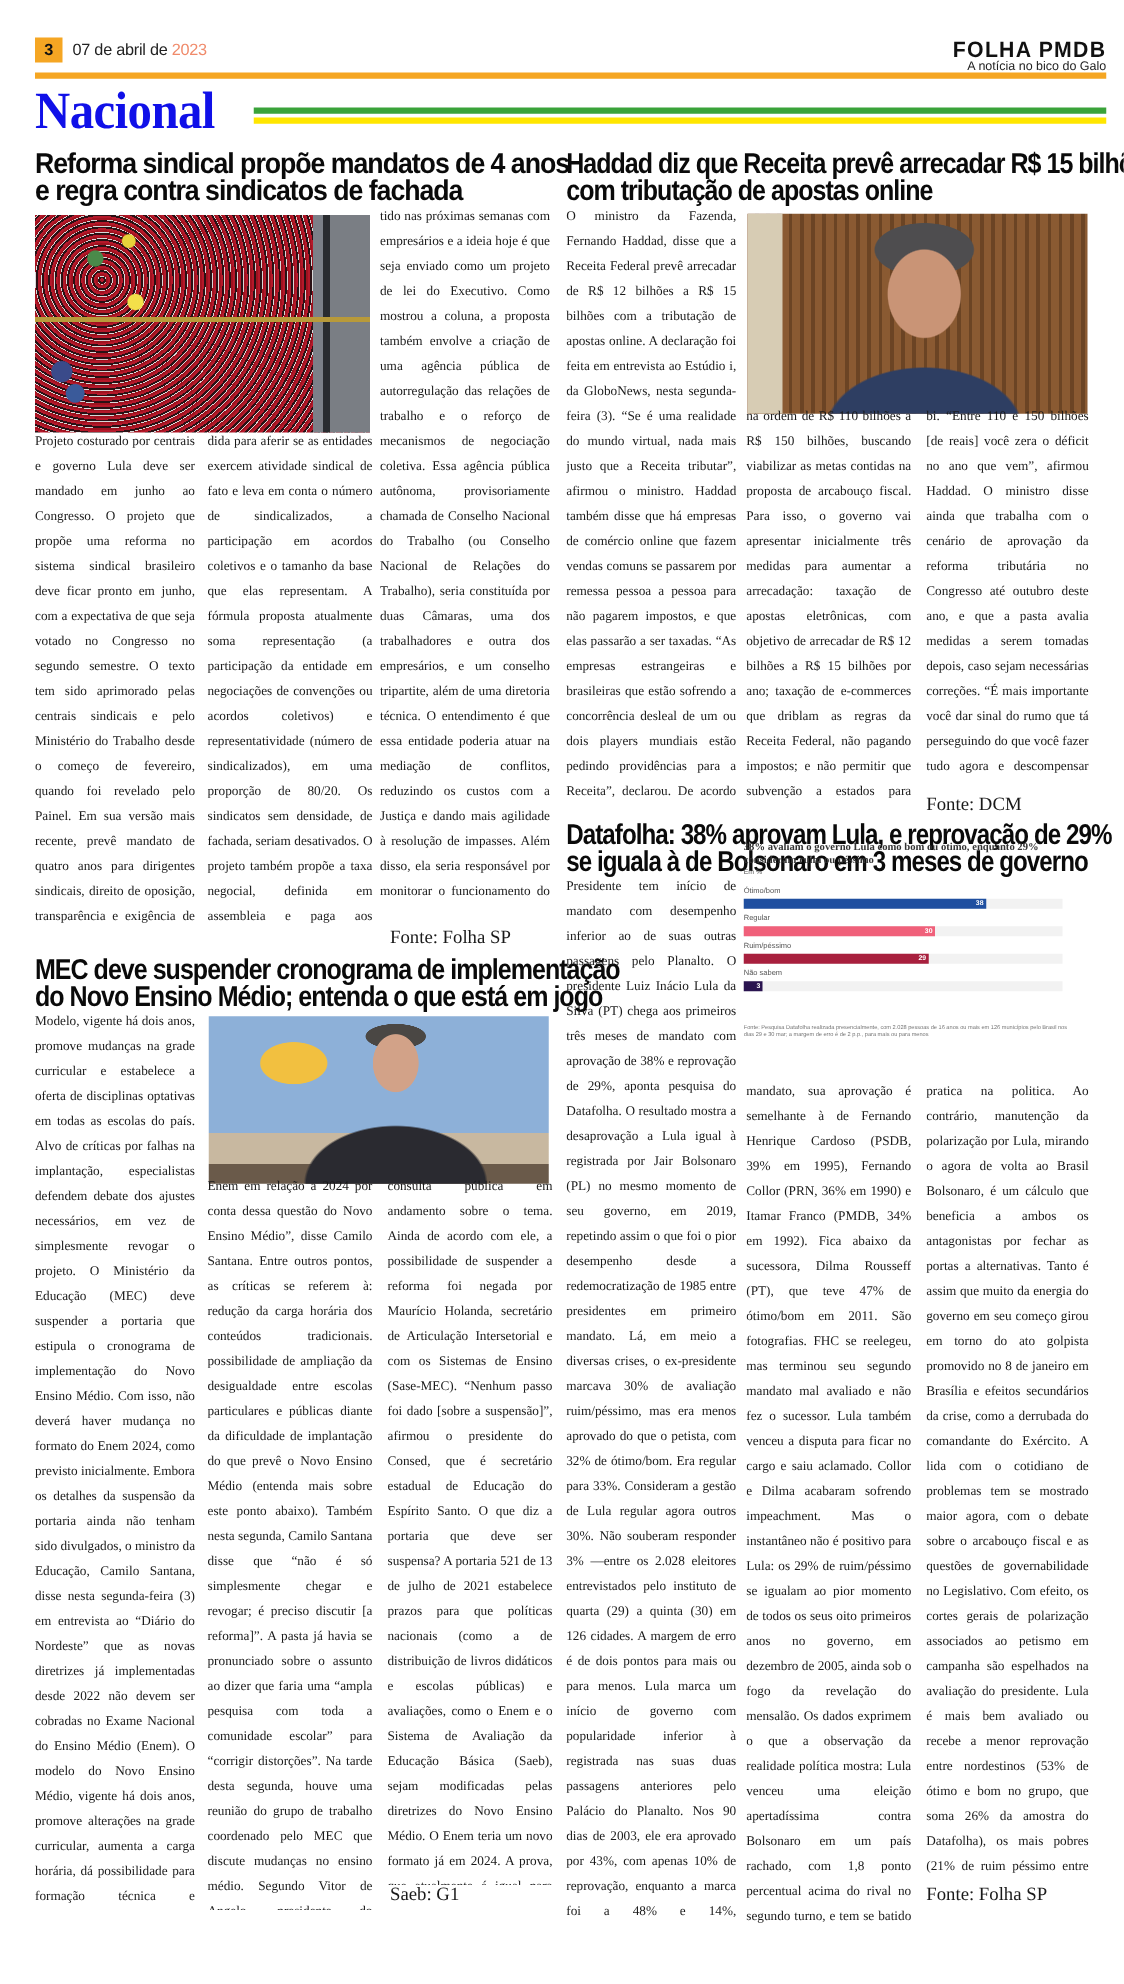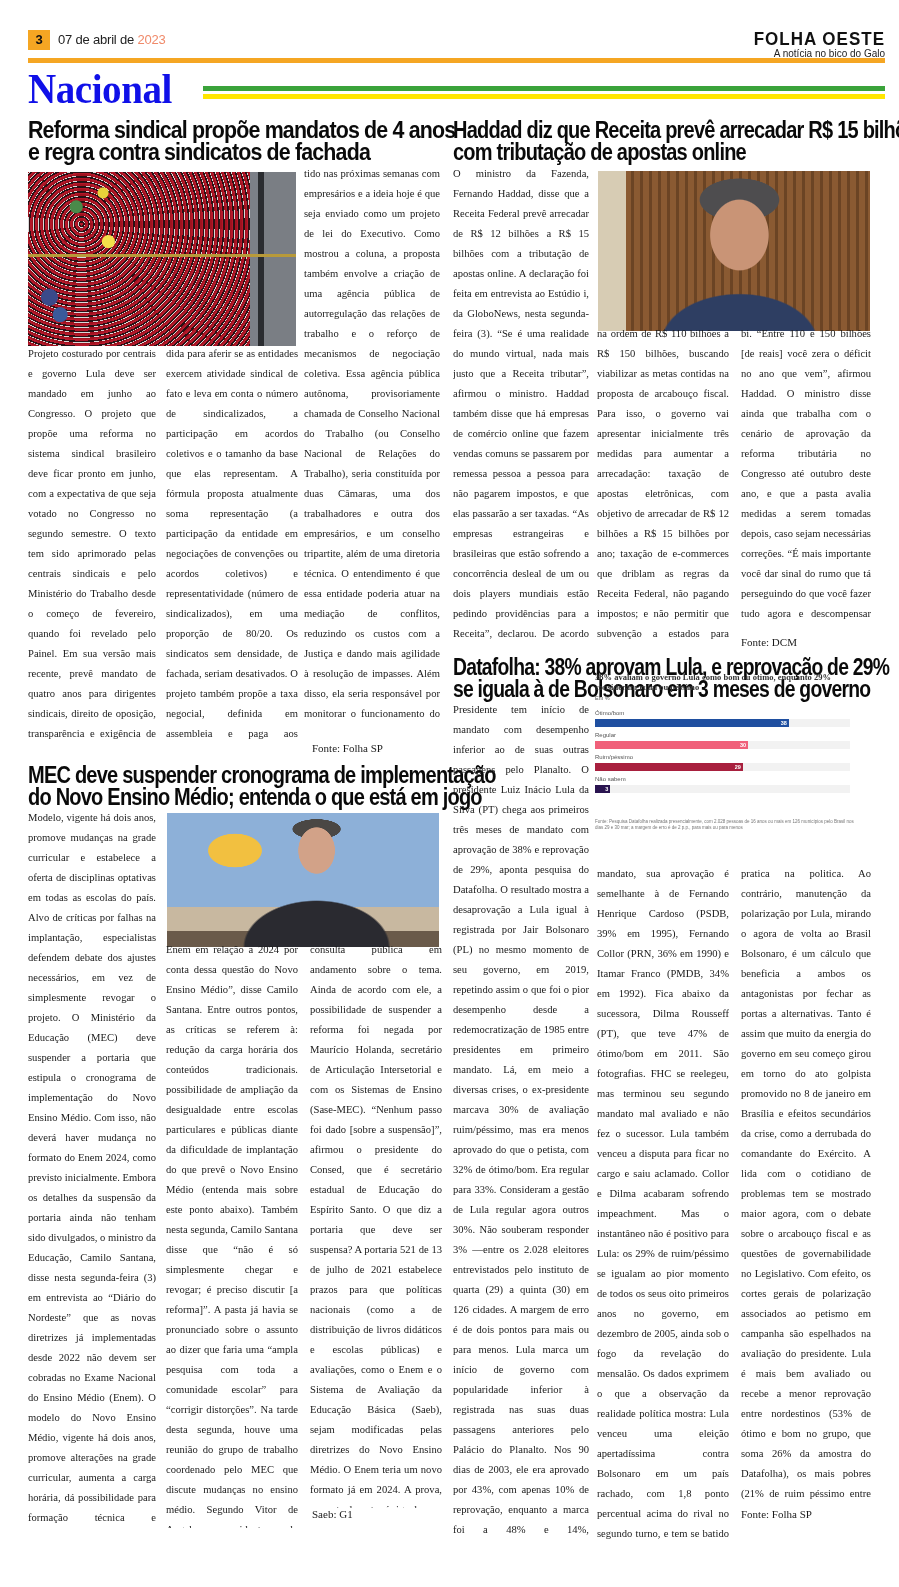--- a/index.html
+++ b/index.html
@@ -16,21 +16,21 @@
   .orange-rule { position: absolute; left: 28px; top: 58px; width: 857px; height: 5px; background: #f5a623; }
 
   .section-title { position: absolute; left: 28px; top: 66px; font: bold 42px "Liberation Serif", serif; color: #1010e8; line-height: 46px; letter-spacing: -0.5px; transform: scaleX(0.93); transform-origin: left; }
   .green-rule { position: absolute; left: 203px; top: 86px; width: 682px; height: 5px; background: #3aa33a; }
   .yellow-rule { position: absolute; left: 203px; top: 94px; width: 682px; height: 5px; background: #ffe600; }
 
   .headline { position: absolute; font-family: "Liberation Sans", sans-serif; font-weight: bold; color: #0a0a0a; line-height: 22px; font-size: 23px; letter-spacing: -0.9px; transform-origin: left top; white-space: nowrap; }
 
   .col { position: absolute; font-size: 10.6px; line-height: 20px; text-align: justify; color: #1a1a1a; overflow: hidden; hyphens: auto; }
   .col p { margin: 0; }
-  .src { position: absolute; font-size: 11px; color: #1a1a1a; }
+  .src { position: absolute; font-size: 15px; color: #1a1a1a; }
 
   .photo { position: absolute; overflow: hidden; }
   .crowd { background:
       radial-gradient(circle at 30% 40%, #f3e04a 0 6px, transparent 7px),
       radial-gradient(circle at 18% 20%, #4a8a4a 0 6px, transparent 7px),
       radial-gradient(circle at 28% 12%, #e8d23a 0 5px, transparent 6px),
       radial-gradient(circle at 8% 72%, #3a4a8a 0 8px, transparent 9px),
       radial-gradient(circle at 12% 82%, #3a5a9a 0 7px, transparent 8px),
       linear-gradient(180deg, transparent 0 47%, #b89a3a 47% 49%, transparent 49%),
       linear-gradient(90deg, transparent 0 83%, #7c8088 83% 86%, #2a2c30 86% 88%, #7a7e84 88%),
@@ -62,21 +62,21 @@
   .bar-val { position: absolute; top: 10px; height: 8px; line-height: 8px; font-size: 5.5px; font-weight: bold; color: #fff; text-align: right; padding-right: 2px; }
   .chart-foot { position: absolute; left: 0; top: 147px; font-size: 4.5px; line-height: 6px; color: #777; width: 262px; }
 </style>
 </head>
 <body>
 
 <div class="topbar">
   <div class="page-num">3</div>
   <div class="date"><span>07 de abril  de </span><span class="year">2023</span></div>
   <div class="brand">
-    <div class="brand-name">FOLHA OESTE</div>
+    <div class="brand-name">FOLHA PMDB</div>
     <div class="brand-tag">A notícia no bico do Galo</div>
   </div>
 </div>
 <div class="orange-rule"></div>
 <div class="section-title">Nacional</div>
 <div class="green-rule"></div>
 <div class="yellow-rule"></div>
 
 <div>
   <div class="headline" style="left:28px; top:119px; transform:scaleX(0.93);">

